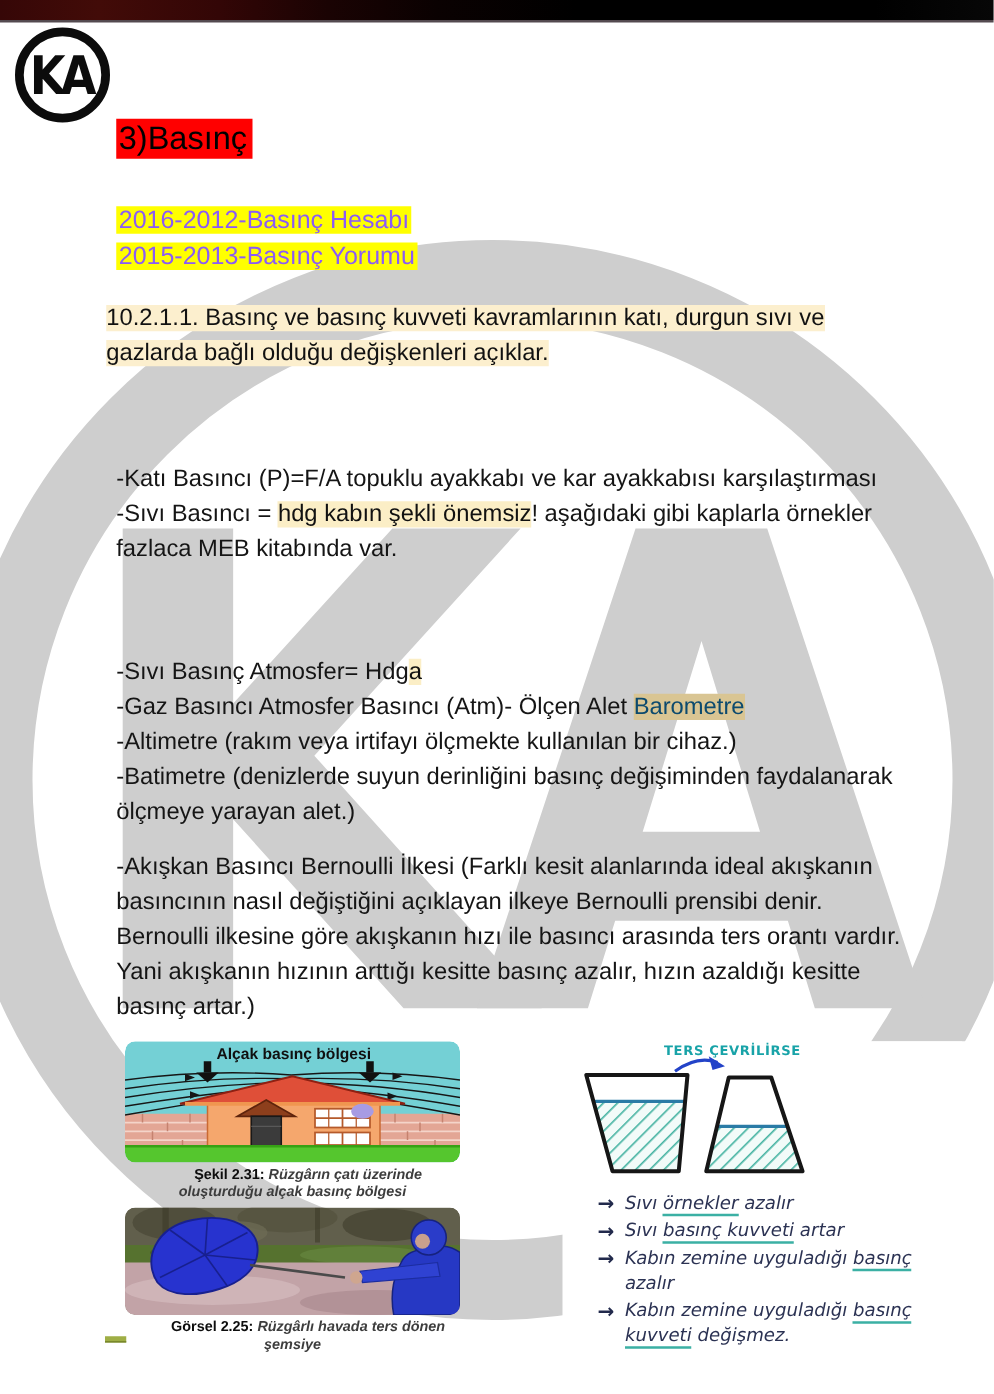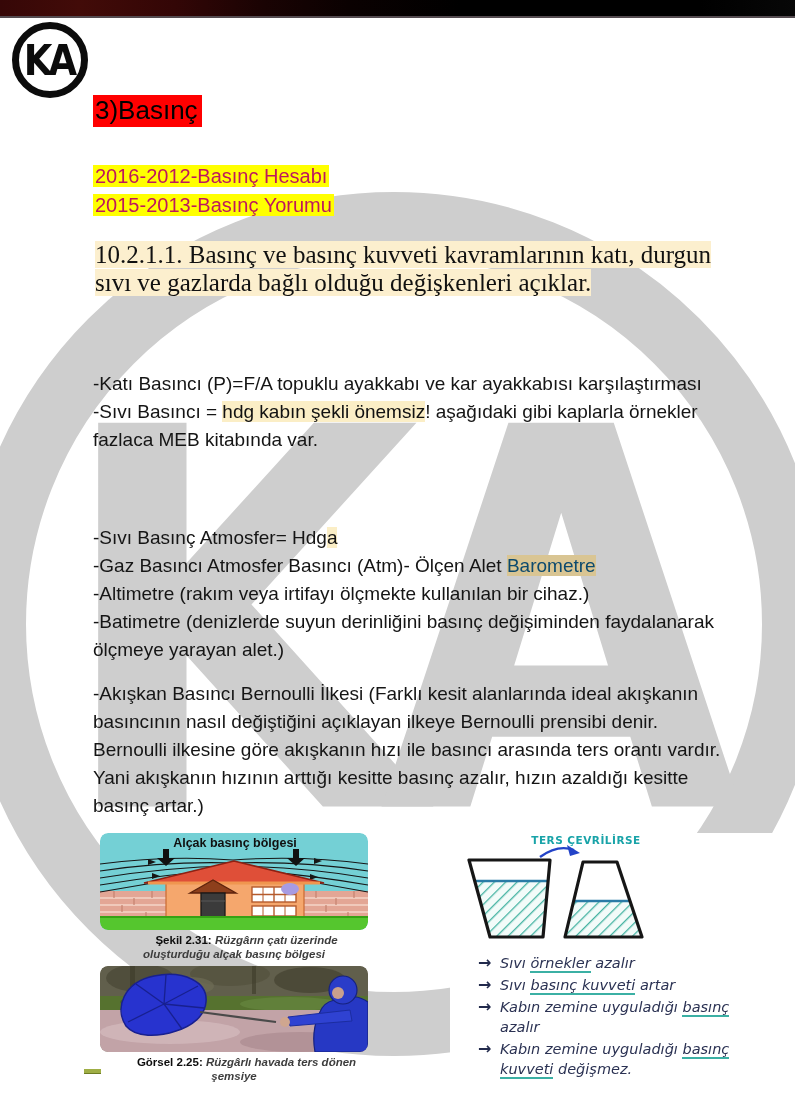--- a/index.html
+++ b/index.html
@@ -38,22 +38,22 @@
     position:absolute;inset:0;display:flex;align-items:center;justify-content:center;
     font-family:"DejaVu Sans",sans-serif;font-weight:900;font-size:470px;
     letter-spacing:-40px;color:#cecece;transform:scaleY(1.12);
     padding-right:30px;
   }
   
   .abs{position:absolute;z-index:2;}
   .title-line{left:93px;top:92px;font-size:26px;line-height:37px;}
   .title-line mark{background:var(--red);color:#000000;padding:0 4px 2px 2px;margin-top:32px;}
   .tags{left:93px;top:162px;font-size:20px;line-height:28.5px;}
-  .tags mark{background:var(--yellow);color:#be185d;padding:0 2px;}
-  .objectives{left:95px;top:241px;width:636px;font-size:25px;line-height:28px;font-family:Liberation Serif, serif;}
+  .tags mark{background:var(--yellow);color:#8b5cf6;padding:0 2px;}
+  .objectives{left:85px;top:241px;width:636px;font-size:19px;line-height:28px;}
   .objectives mark{background:var(--cream);color:#111;}
   .para{left:93px;top:0;width:636px;font-size:19px;line-height:28px;}
   .p1{top:370px;}
   .p2{top:524px;}
   .p3{top:680px;}
   .para p,.objectives p{margin:0;}
   mark.inline-cream{background:var(--cream2);color:#111;}
   mark.tan{background:var(--tan);color:#0c4a6e;}
   
   .fig-col{left:100px;top:833px;width:268px;z-index:2;}

